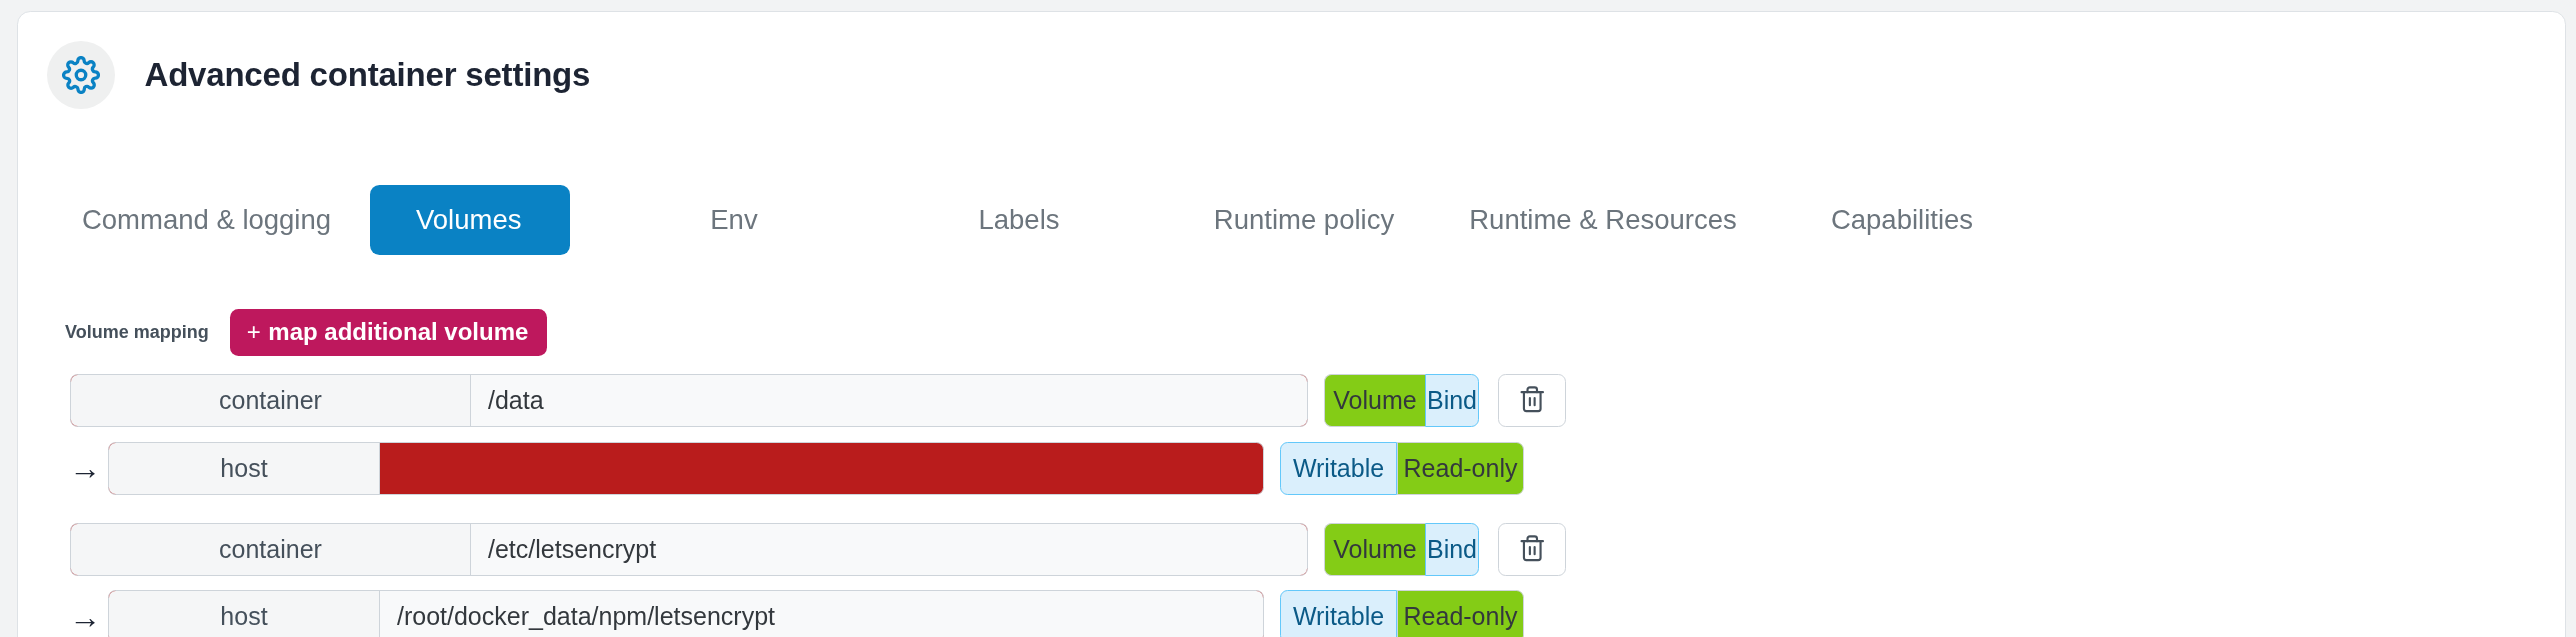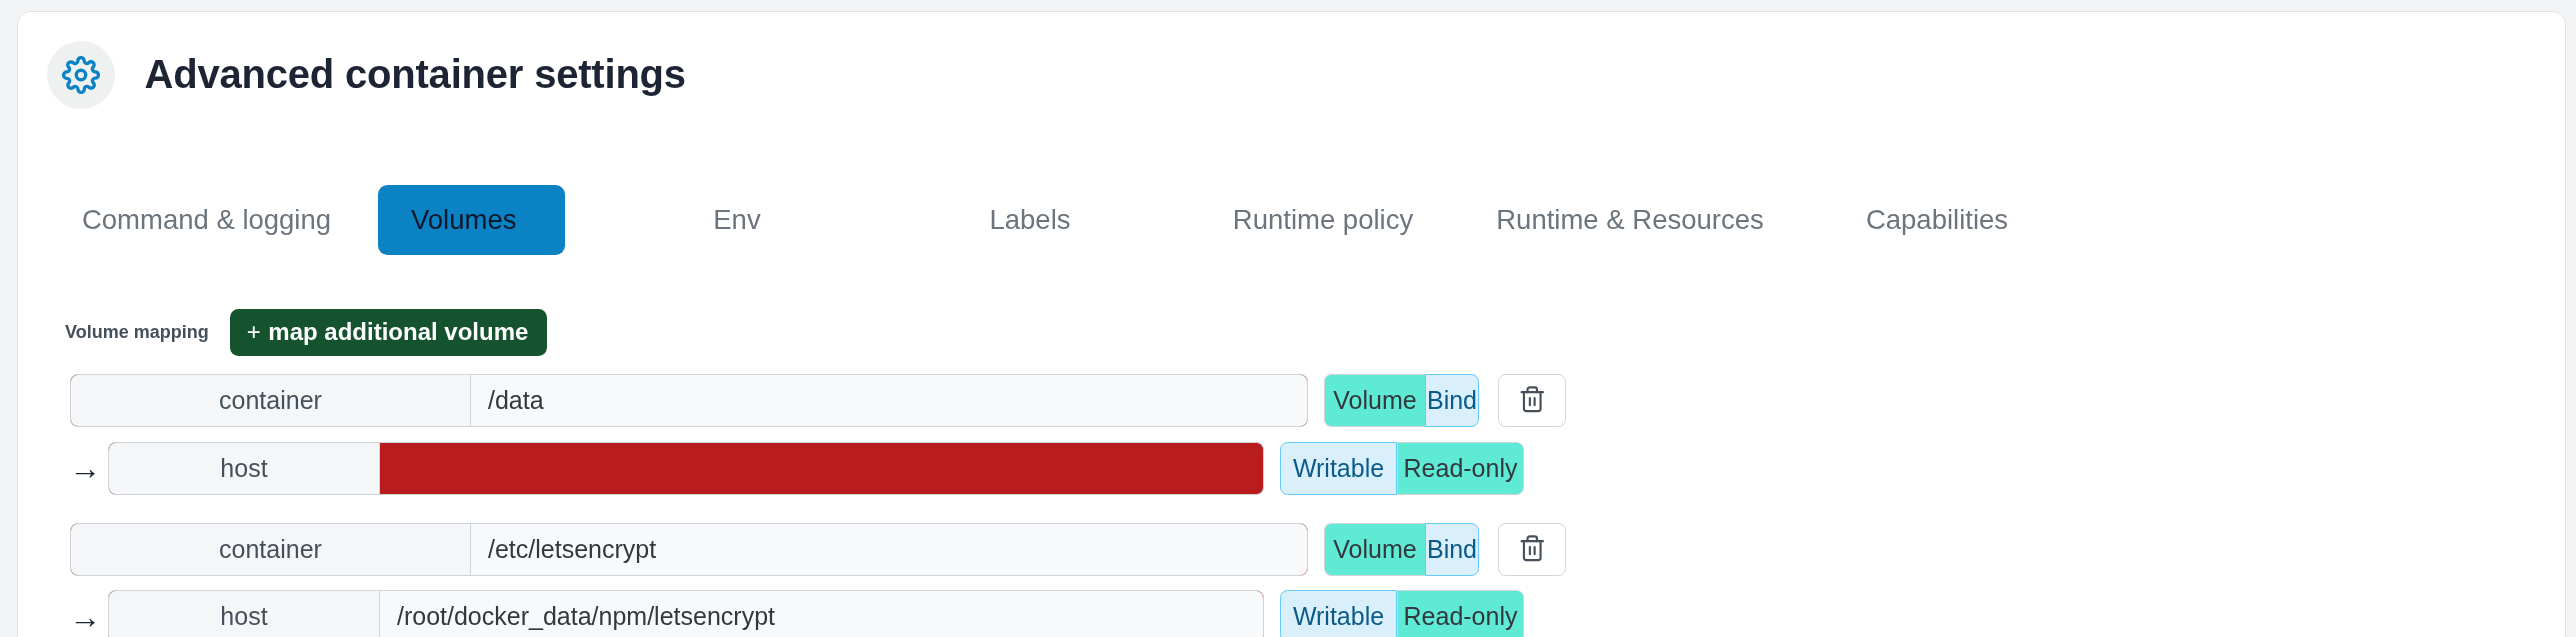--- a/index.html
+++ b/index.html
@@ -41,70 +41,69 @@
     border-radius: 50%;
     background: #eff0f0;
     display: flex;
     align-items: center;
     justify-content: center;
     flex: 0 0 auto;
   }
   .gear-circle svg { display:block; }
   .page-title {
     margin-left: 30px;
-    font-size: 40px;
+    font-size: 33px;
     font-weight: bold;
     color: #1d2433;
     letter-spacing: -0.2px;
     white-space: nowrap;
   }
 
   
   .tabs {
     position: absolute;
     left: 46px;
     top: 173px;
     right: 28.5px;
     display: flex;
     align-items: center;
-    gap: 8px;
   }
   .tab {
     font-size: 27.5px;
     color: #6c757d;
     padding: 19px 0;
     text-align: center;
     white-space: nowrap;
     cursor: pointer;
     border-radius: 9.5px;
   }
   .tab.active {
     background: #0a82c4;
-    color: #0f172a;
-    padding-left: 33px;
+    color: #ffffff;
+    padding-left: 46px;
     padding-right: 49px;
   }
 
   
   .vm-head {
     position: absolute;
     left: 47px;
     top: 297px;
     display: flex;
     align-items: center;
   }
   .vm-label {
     font-size: 18px;
     font-weight: bold;
     color: #45505b;
     white-space: nowrap;
   }
   .btn-add {
     margin-left: 21px;
-    background: #14532d;
+    background: #be185d;
     color: #ffffff;
     font-size: 24px;
     font-weight: bold;
     border: none;
     border-radius: 8.5px;
     padding: 8.5px 19px 10.4px 17px;
     cursor: pointer;
     white-space: nowrap;
     font-family: "Liberation Sans", sans-serif;
   }
@@ -173,21 +172,21 @@
 
   
   .seg {
     display: flex;
     height: 53px;
     margin-left: 16px;
     flex: 0 0 auto;
   }
   .seg-btn {
     font-size: 25px;
-    background: #5eead4;
+    background: #84cc16;
     color: #33383d;
     border: 0.9px solid #ced4da;
     display: flex;
     align-items: center;
     justify-content: center;
     cursor: pointer;
     white-space: nowrap;
     font-family: "Liberation Sans", sans-serif;
     padding: 0 15px;
   }

